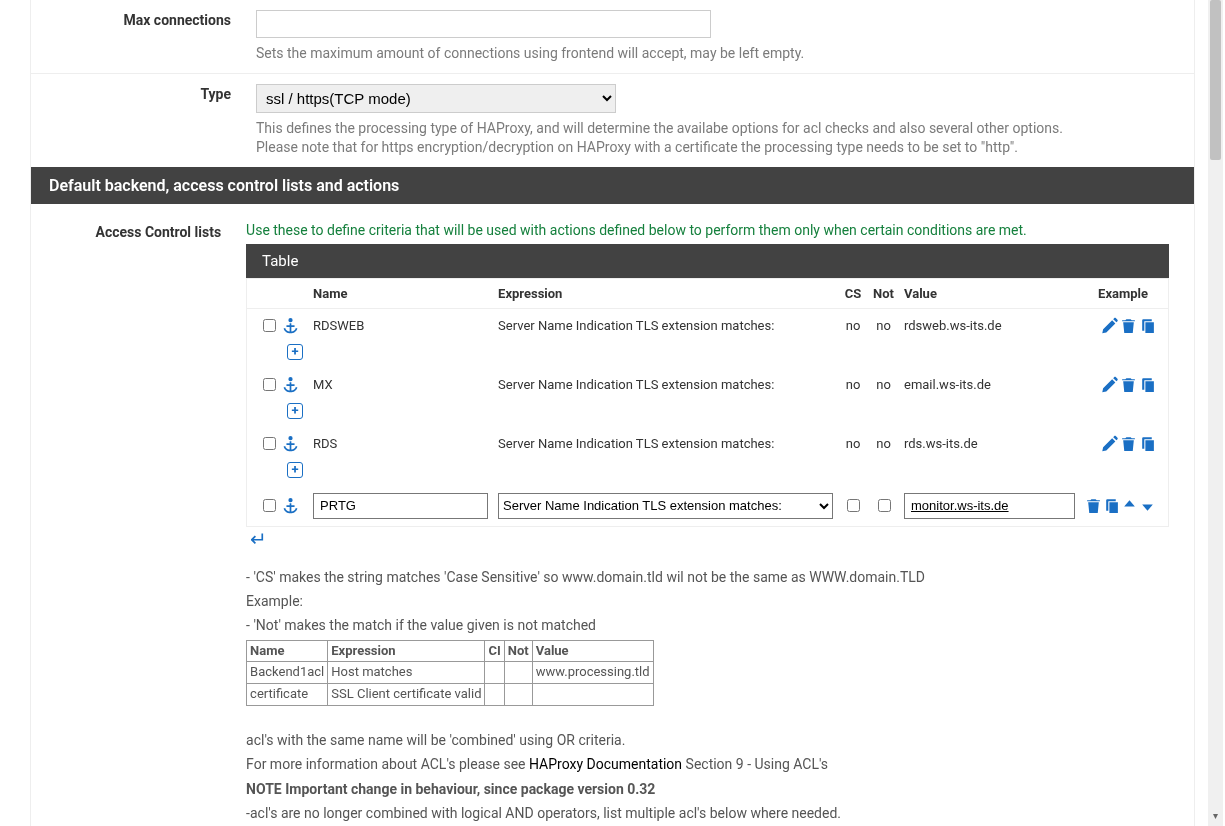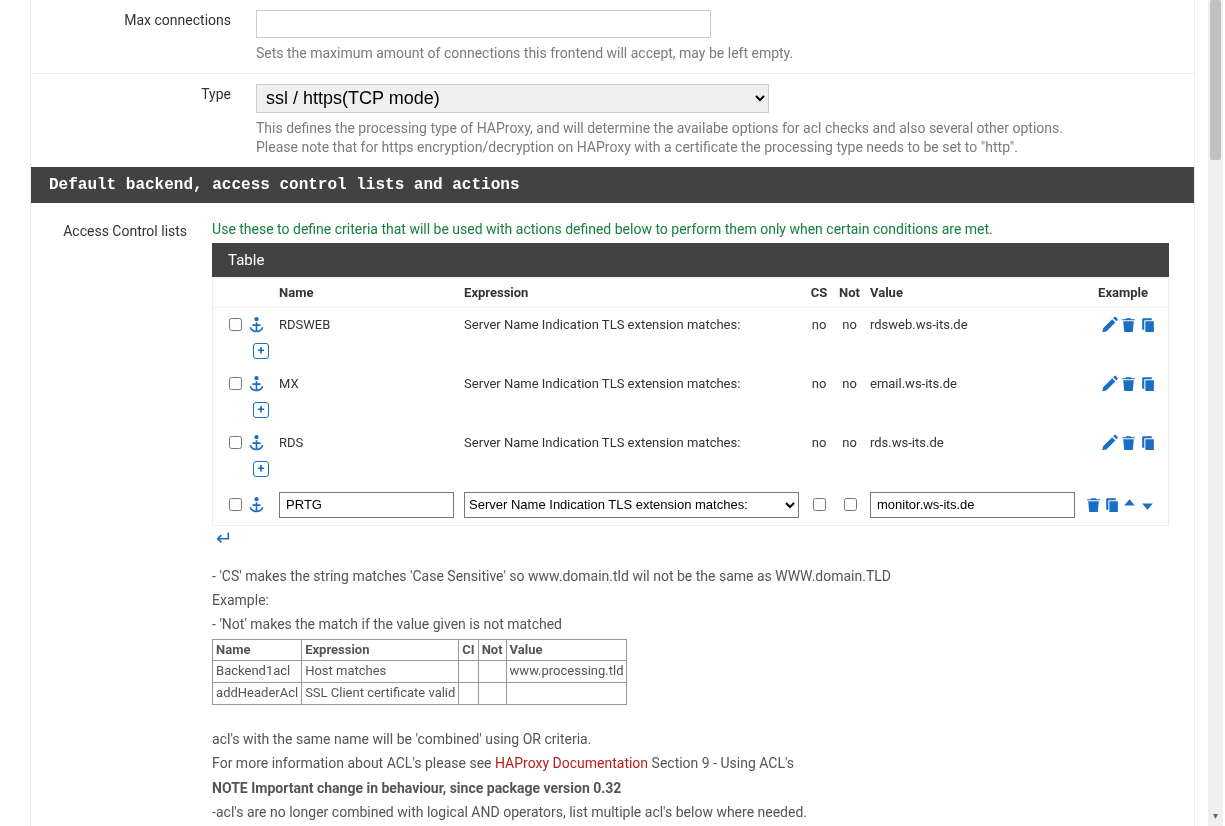--- a/index.html
+++ b/index.html
@@ -18,55 +18,54 @@
   }
   .form-row {
     display: flex;
     border-bottom: 1px solid #eee;
     padding: 10px 0;
   }
   .form-label {
     width: 225px;
     text-align: right;
     padding-right: 25px;
-    font-weight: 400;
+    font-weight: 700;
     color: #333;
     padding-top: 2px;
   }
   .form-control {
     flex: 1;
     padding-right: 25px;
   }
   input[type=text].wide {
     width: 455px;
     height: 28px;
     border: 1px solid #ccc;
     padding: 2px 6px;
     font-size: 13px;
   }
   .help {
     color: #7b7b7b;
     margin-top: 6px;
     line-height: 1.35;
   }
   select.type-select {
-    width: 513px;
+    width: 360px;
     height: 29px;
     border: 1px solid #ccc;
     background: #efefef;
-    font-size: 18px;
+    font-size: 15px;
     padding: 2px 5px;
   }
   .section-header {
     background: #424242;
     color: #fff;
     font-size: 16px;
     font-weight: 600;
     padding: 9px 18px;
-    font-family: Liberation Mono, monospace;
   }
   .acl-desc { color: #15803d; }
   .table-title {
     background: #424242;
     color: #fff;
     padding: 8px 16px;
     font-size: 15px;
   }
   .acl-table {
     width: 100%;
@@ -98,33 +97,33 @@
     border:1.5px solid #1a6fc4; border-radius:3px;
     color:#1a6fc4; font-size:13px; font-weight:700; line-height:1;
     margin-left: 28px;
   }
   .edit-row input[type=text] {
     height: 26px; border:1px solid #777; padding:8px 6px; font-size:13px; width: 175px;
   }
   .edit-row select {
     height: 26px; border:1px solid #777; font-size:13px; width: 335px; background:#fff;
   }
-  .edit-row .col-val input { width: 205px; }
+  .edit-row .col-val input { width: 171px; text-decoration: underline; }
   .edit-actions { display:inline-flex; gap:1px; align-items:center; }
   .return-arrow { color:#1a6fc4; font-size:20px; padding-left:4px; }
   .notes { color:#555; line-height:1.45; margin-top:16px; }
   .notes p { margin: 4px 0; }
   .ex-table {
     border-collapse: collapse; margin-top:4px;
   }
   .ex-table th, .ex-table td {
     border:1px solid #999; padding:1px 3px; font-size:13px; color:#555; text-align:left;
   }
   .ex-table th { font-weight:700; }
-  a.link { color:#b91c1c; text-decoration:none; }
+  a.link { color:#000000; text-decoration:none; }
   .scrollbar-track {
     position:fixed; right:2px; top:0; bottom:0; width:15px; background:#f0f0f0;
   }
   .scrollbar-thumb {
     position:absolute; left:2px; right:2px; top:0; height:160px; background:#c1c1c1; border-radius:2px;
   }
   .scrollbar-up, .scrollbar-down {
     position:absolute; left:0; right:0; height:16px; text-align:center; font-size:10px; color:#666;
   }
   .scrollbar-up { top:0; } .scrollbar-down { bottom:0; }
@@ -155,21 +154,21 @@
       </g>
   </defs>
 </svg>
 
 <div class="page">
 
   <div class="form-row">
     <div class="form-label">Max connections</div>
     <div class="form-control">
       <input type="text" class="wide" value="" style="">
-      <div class="help">Sets the maximum amount of connections this frontend will accept, may be left empty.</div>
+      <div class="help">Sets the maximum amount of connections using frontend will accept, may be left empty.</div>
     </div>
   </div>
 
   <div class="form-row" style="border-bottom:none">
     <div class="form-label">Type</div>
     <div class="form-control">
       <select class="type-select">
         <option>ssl / https(TCP mode)</option>
       </select>
       <div class="help">This defines the processing type of HAProxy, and will determine the availabe options for acl checks and also several other options.</div>
@@ -317,21 +316,21 @@
             <th>Value</th>
           </tr>
           <tr>
             <td>Backend1acl</td>
             <td>Host matches</td>
             <td></td>
             <td></td>
             <td>www.processing.tld</td>
           </tr>
           <tr>
-            <td>addHeaderAcl</td>
+            <td>certificate</td>
             <td>SSL Client certificate valid</td>
             <td></td>
             <td></td>
             <td></td>
           </tr>
         </tbody>
           </table>
         <p style="margin-top:24px">acl's with the same name will be 'combined' using OR criteria.</p>
         <p>
           <span>For more information about ACL's please see </span><a href="#" class="link">HAProxy Documentation</a><span> Section 9 - Using ACL's</span>

